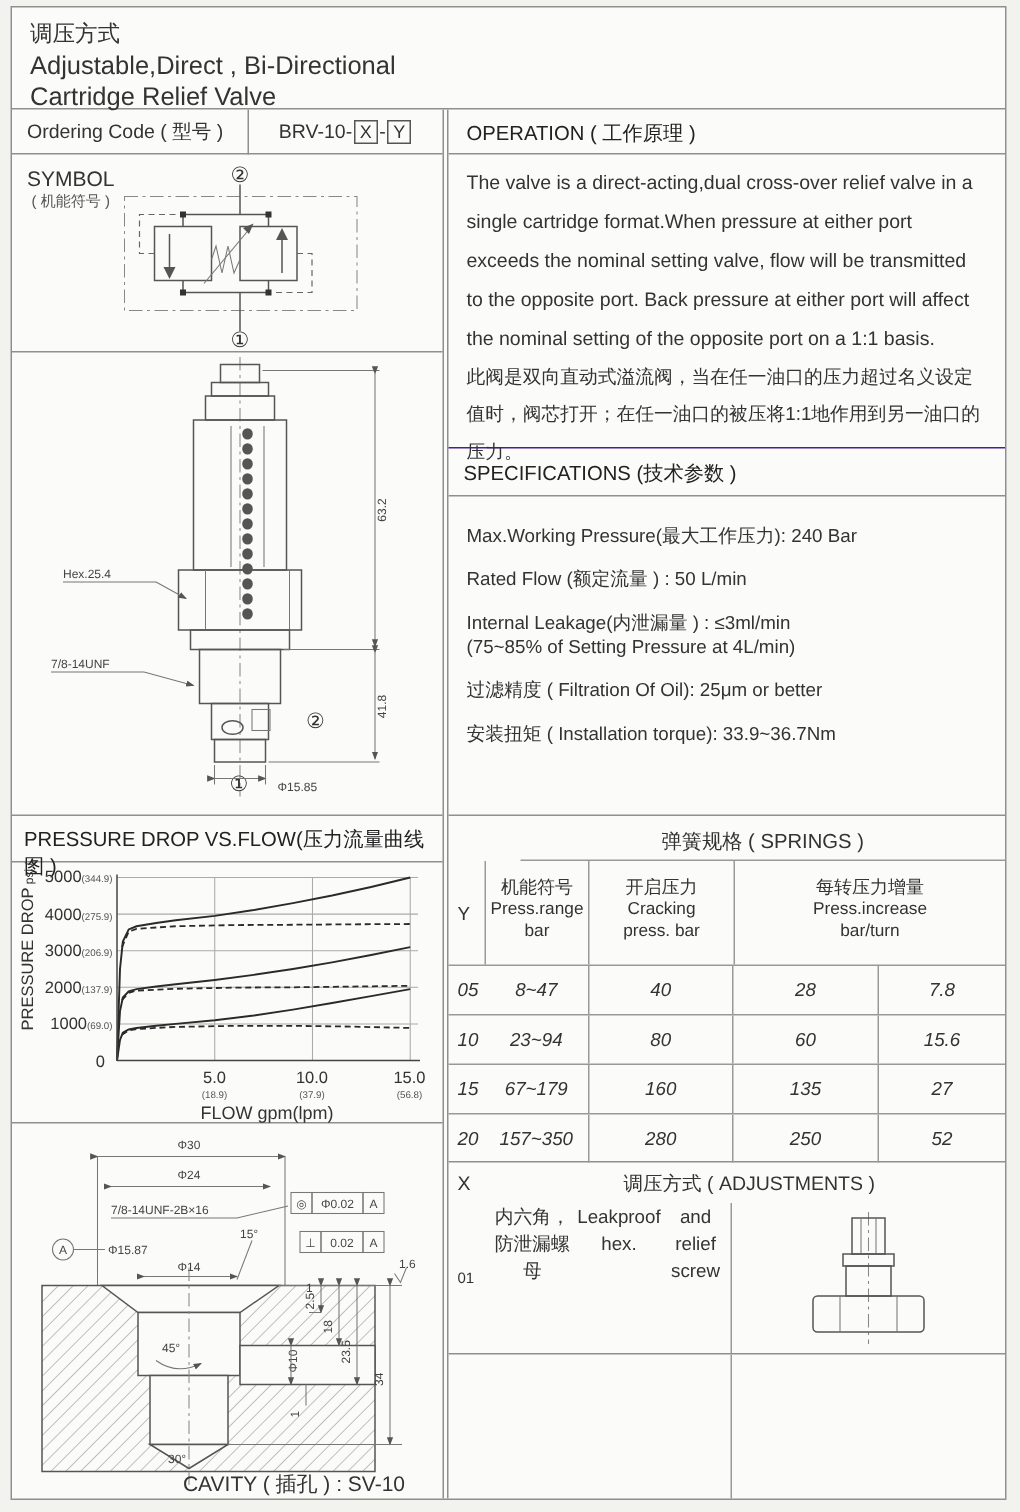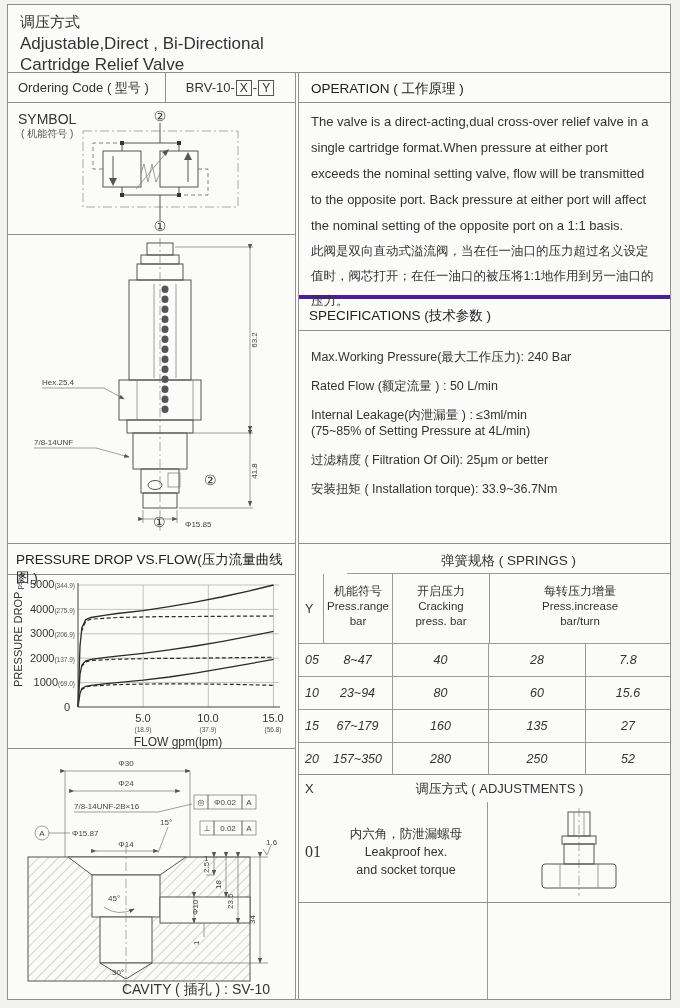--- a/index.html
+++ b/index.html
@@ -24,21 +24,21 @@
   .symbol-row{height:132px;border-bottom:1px solid #8f8f8f;position:relative;box-sizing:border-box;}
   .symbol-label{position:absolute;left:10px;top:8px;}
   .symbol-label .t1{font-size:14px;}
   .symbol-label .t2{font-size:10px;color:#555;text-align:center;}
   .valve-row{height:309px;border-bottom:1px solid #8f8f8f;box-sizing:border-box;}
   .chart-hd{height:31px;border-bottom:1px solid #8f8f8f;padding:7px 0 0 8px;}
   .chart-row{height:174px;border-bottom:1px solid #8f8f8f;box-sizing:border-box;}
   .cavity-row{height:249px;position:relative;}
   
   .op-hd{height:30px;border-bottom:1px solid #8f8f8f;padding:7px 0 0 12px;}
-  .op-body{height:196px;border-bottom:4px solid #4c1d95;padding:6px 12px 0;box-sizing:border-box;}
+  .op-body{height:196px;border-bottom:1px solid #4c1d95;padding:6px 12px 0;box-sizing:border-box;}
   .op-en{font-size:13px;line-height:26px;}
   .op-cn{font-size:12.5px;line-height:25px;}
   .spec-hd{height:32px;border-bottom:1px solid #8f8f8f;padding:8px 0 0 10px;}
   .spec-body{height:213px;border-bottom:1px solid #8f8f8f;padding:18px 12px 0;box-sizing:border-box;font-size:12.5px;}
   .spec-item{margin-bottom:13px;line-height:16px;}
   
   .springs{height:231px;border-bottom:1px solid #8f8f8f;box-sizing:border-box;font-size:12.5px;}
   .spr-title-row{height:30px;display:flex;gap:24px;}
   .spr-title-spacer{width:24px;}
   .spr-title{flex:1;border-bottom:1px solid #999;text-align:center;padding-top:8px;font-size:13.5px;box-sizing:border-box;}
@@ -52,22 +52,22 @@
   .spr-head-cell .en{font-size:11.5px;}
   .spr-row{height:33px;display:flex;border-top:1px solid #999;box-sizing:border-box;font-style:italic;}
   .spr-cell{display:flex;align-items:center;justify-content:center;box-sizing:border-box;}
   .bl{border-left:1px solid #999;}
   
   .adj-hd-row{height:27px;display:flex;align-items:center;}
   .adj-x{width:24px;padding-left:6px;font-size:13px;}
   .adj-title{flex:1;text-align:center;font-size:13px;}
   .adj-body{height:101px;display:flex;border-bottom:1px solid #8f8f8f;box-sizing:border-box;}
   .adj-left{width:189px;border-right:1px solid #999;display:flex;box-sizing:border-box;}
-  .adj-code{width:26px;display:flex;align-items:center;padding-left:6px;box-sizing:border-box;font-size:16px;font-family:Liberation Serif, serif;}
-  .adj-desc{flex:1;display:flex;flex-direction:column;justify-content:center;text-align:center;font-size:12.5px;line-height:18px;}
+  .adj-code{width:26px;display:flex;align-items:center;padding-left:6px;box-sizing:border-box;font-size:10px;}
+  .adj-desc{flex:1;display:flex;flex-direction:row;justify-content:center;text-align:center;font-size:12.5px;line-height:18px;}
   .adj-right{flex:1;display:flex;align-items:center;justify-content:center;}
   .adj-empty{flex:1;display:flex;}
   .adj-empty-left{width:189px;border-right:1px solid #999;box-sizing:border-box;}
   
   .axis{stroke:#444;stroke-width:1;fill:none;}
   .grid{stroke:#aaa;stroke-width:0.7;fill:none;}
   .curve-solid{stroke:#2a2a2a;stroke-width:1.3;fill:none;}
   .curve-dashed{stroke:#2a2a2a;stroke-width:1.2;fill:none;stroke-dasharray:4 2.5;}
   text{fill:#333;}
   .tick{font-size:11px;}
@@ -382,21 +382,21 @@
       <div class="adj-hd-row">
         <div class="adj-x">X</div>
         <div class="adj-title">调压方式 ( ADJUSTMENTS )</div>
       </div>
       <div class="adj-body">
         <div class="adj-left">
           <div class="adj-code">01</div>
           <div class="adj-desc">
             <div>内六角，防泄漏螺母</div>
             <div>Leakproof hex.</div>
-            <div>and socket torque</div>
+            <div>and relief screw</div>
           </div>
         </div>
         <div class="adj-right">
           <svg width="110" height="92">
             <line x1="55" y1="2" x2="55" y2="90" class="cl"></line>
             <rect x="44" y="6" width="22" height="24" class="dwg"></rect>
             <line x1="50" y1="6" x2="50" y2="30" class="dwg-thin"></line>
             <line x1="60" y1="6" x2="60" y2="30" class="dwg-thin"></line>
             <rect x="38" y="30" width="34" height="8" class="dwg"></rect>
             <rect x="40" y="38" width="30" height="20" class="dwg"></rect>

